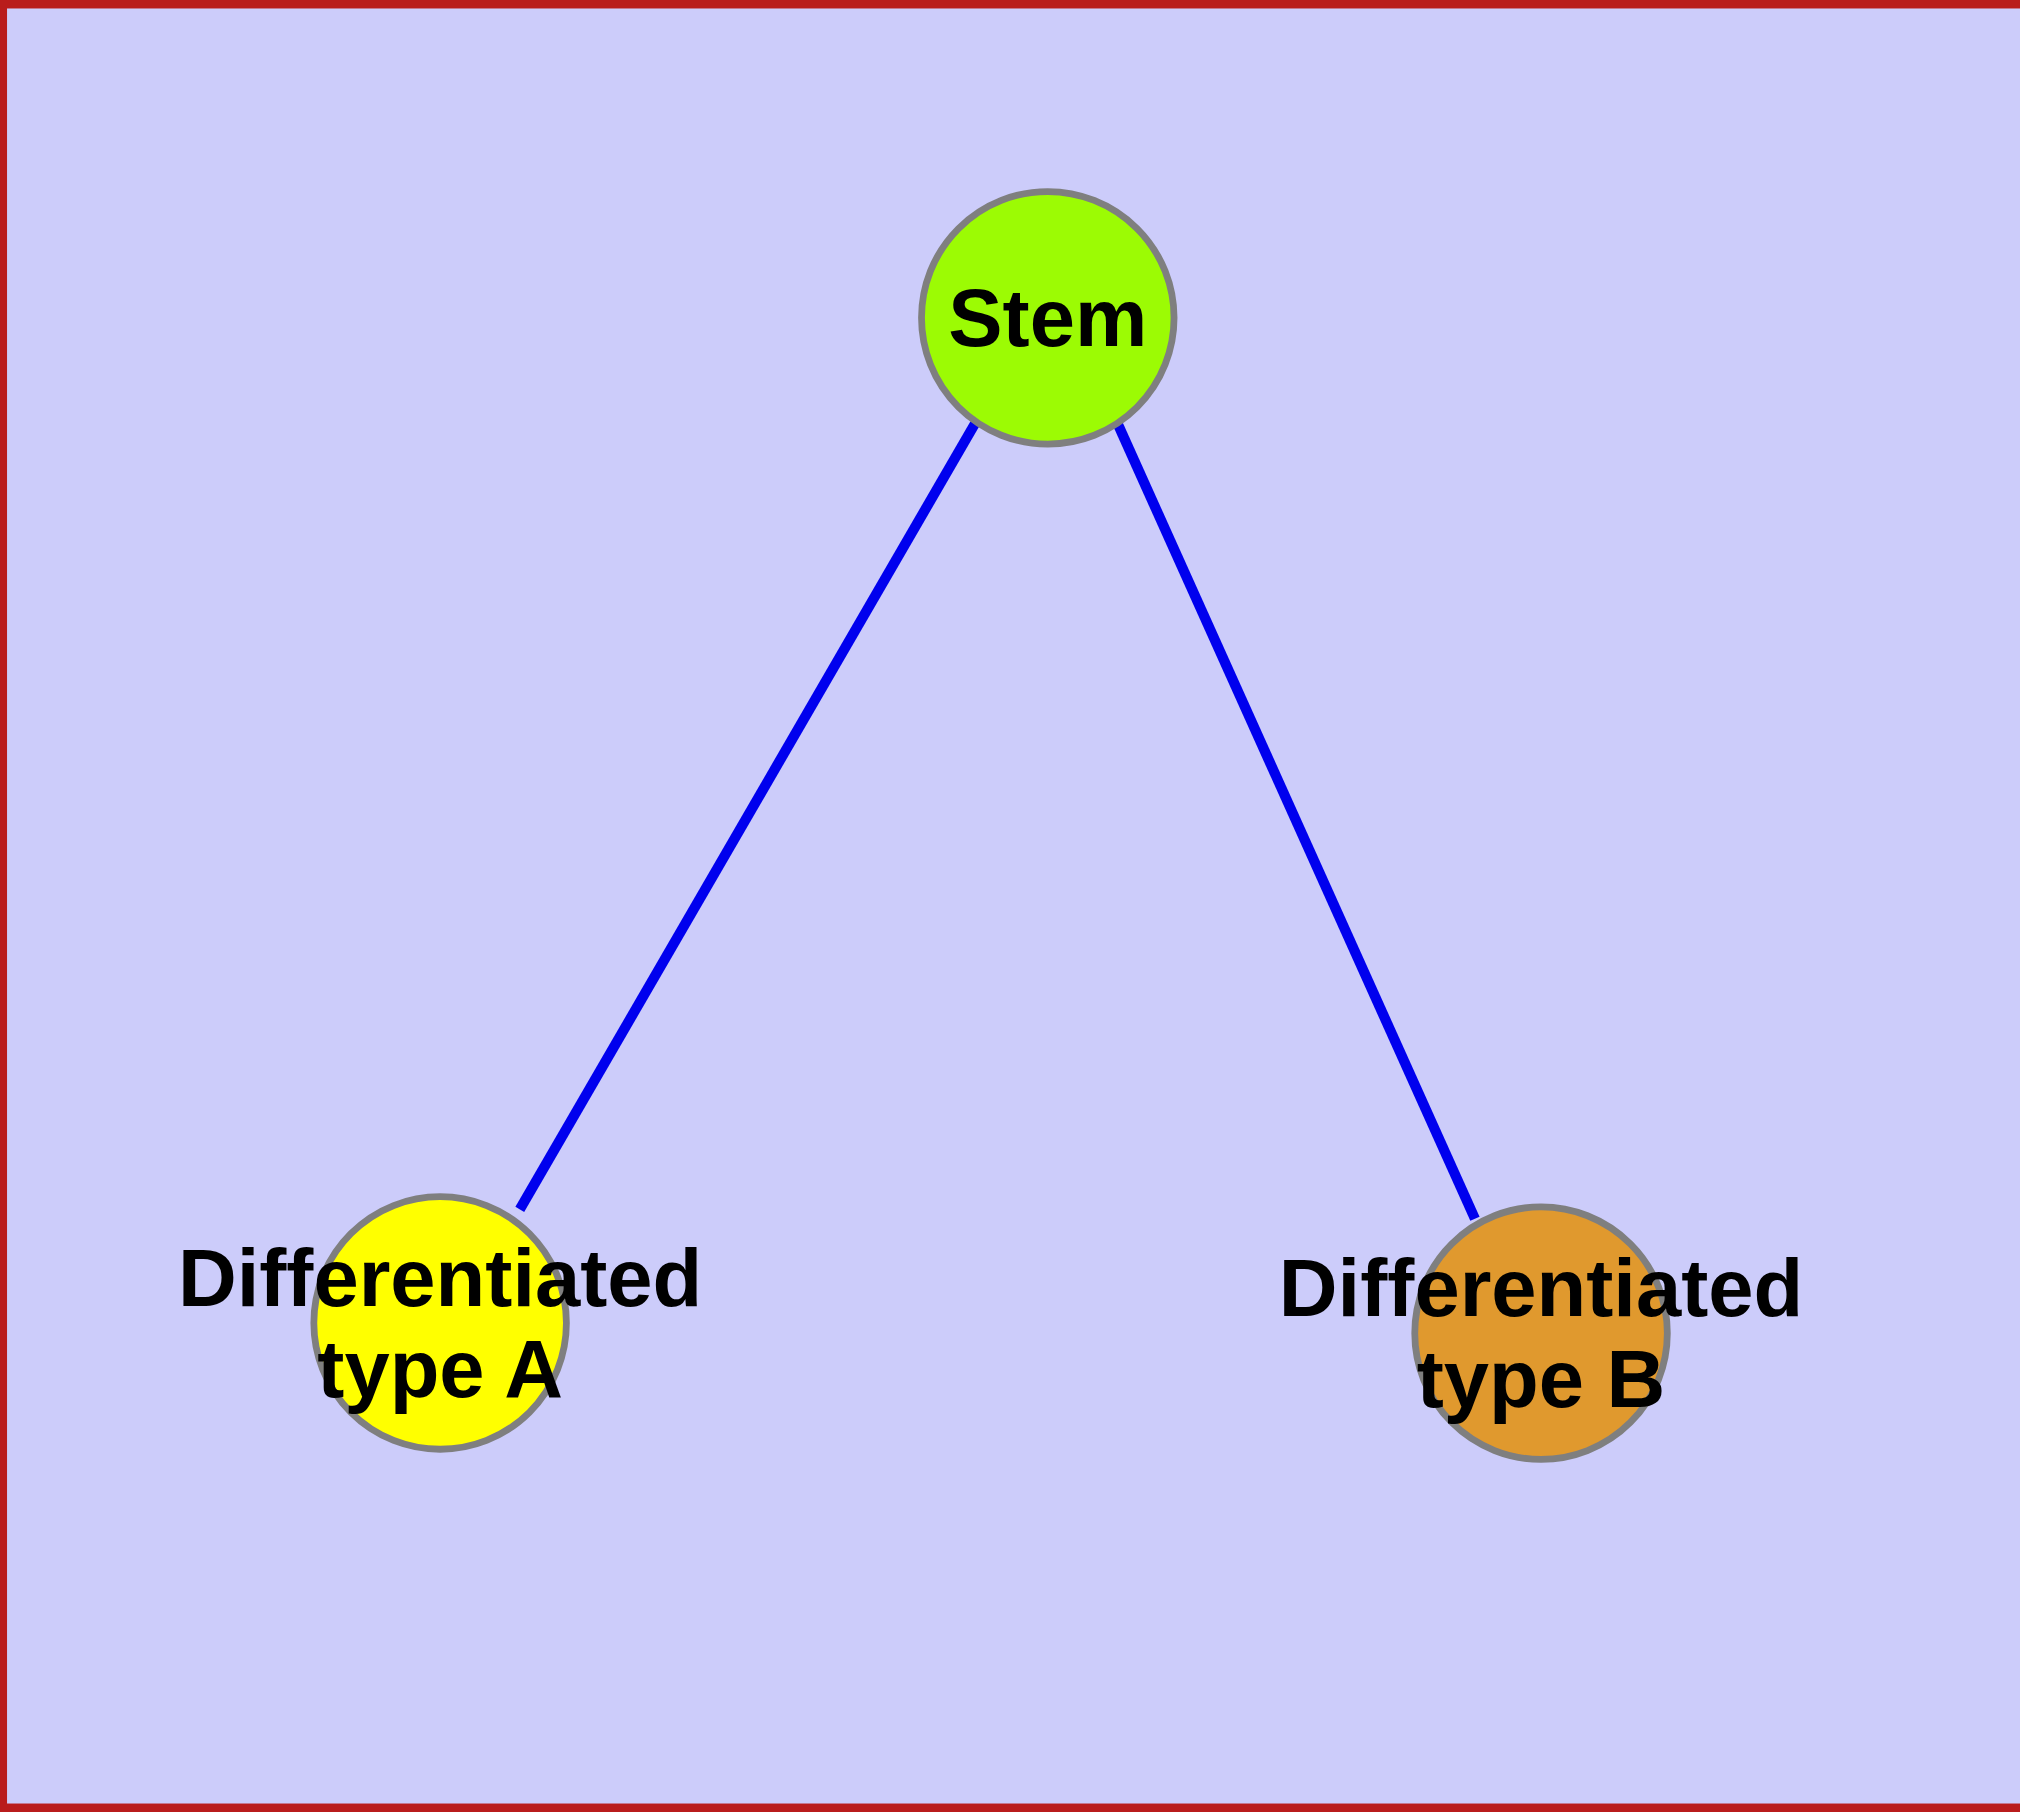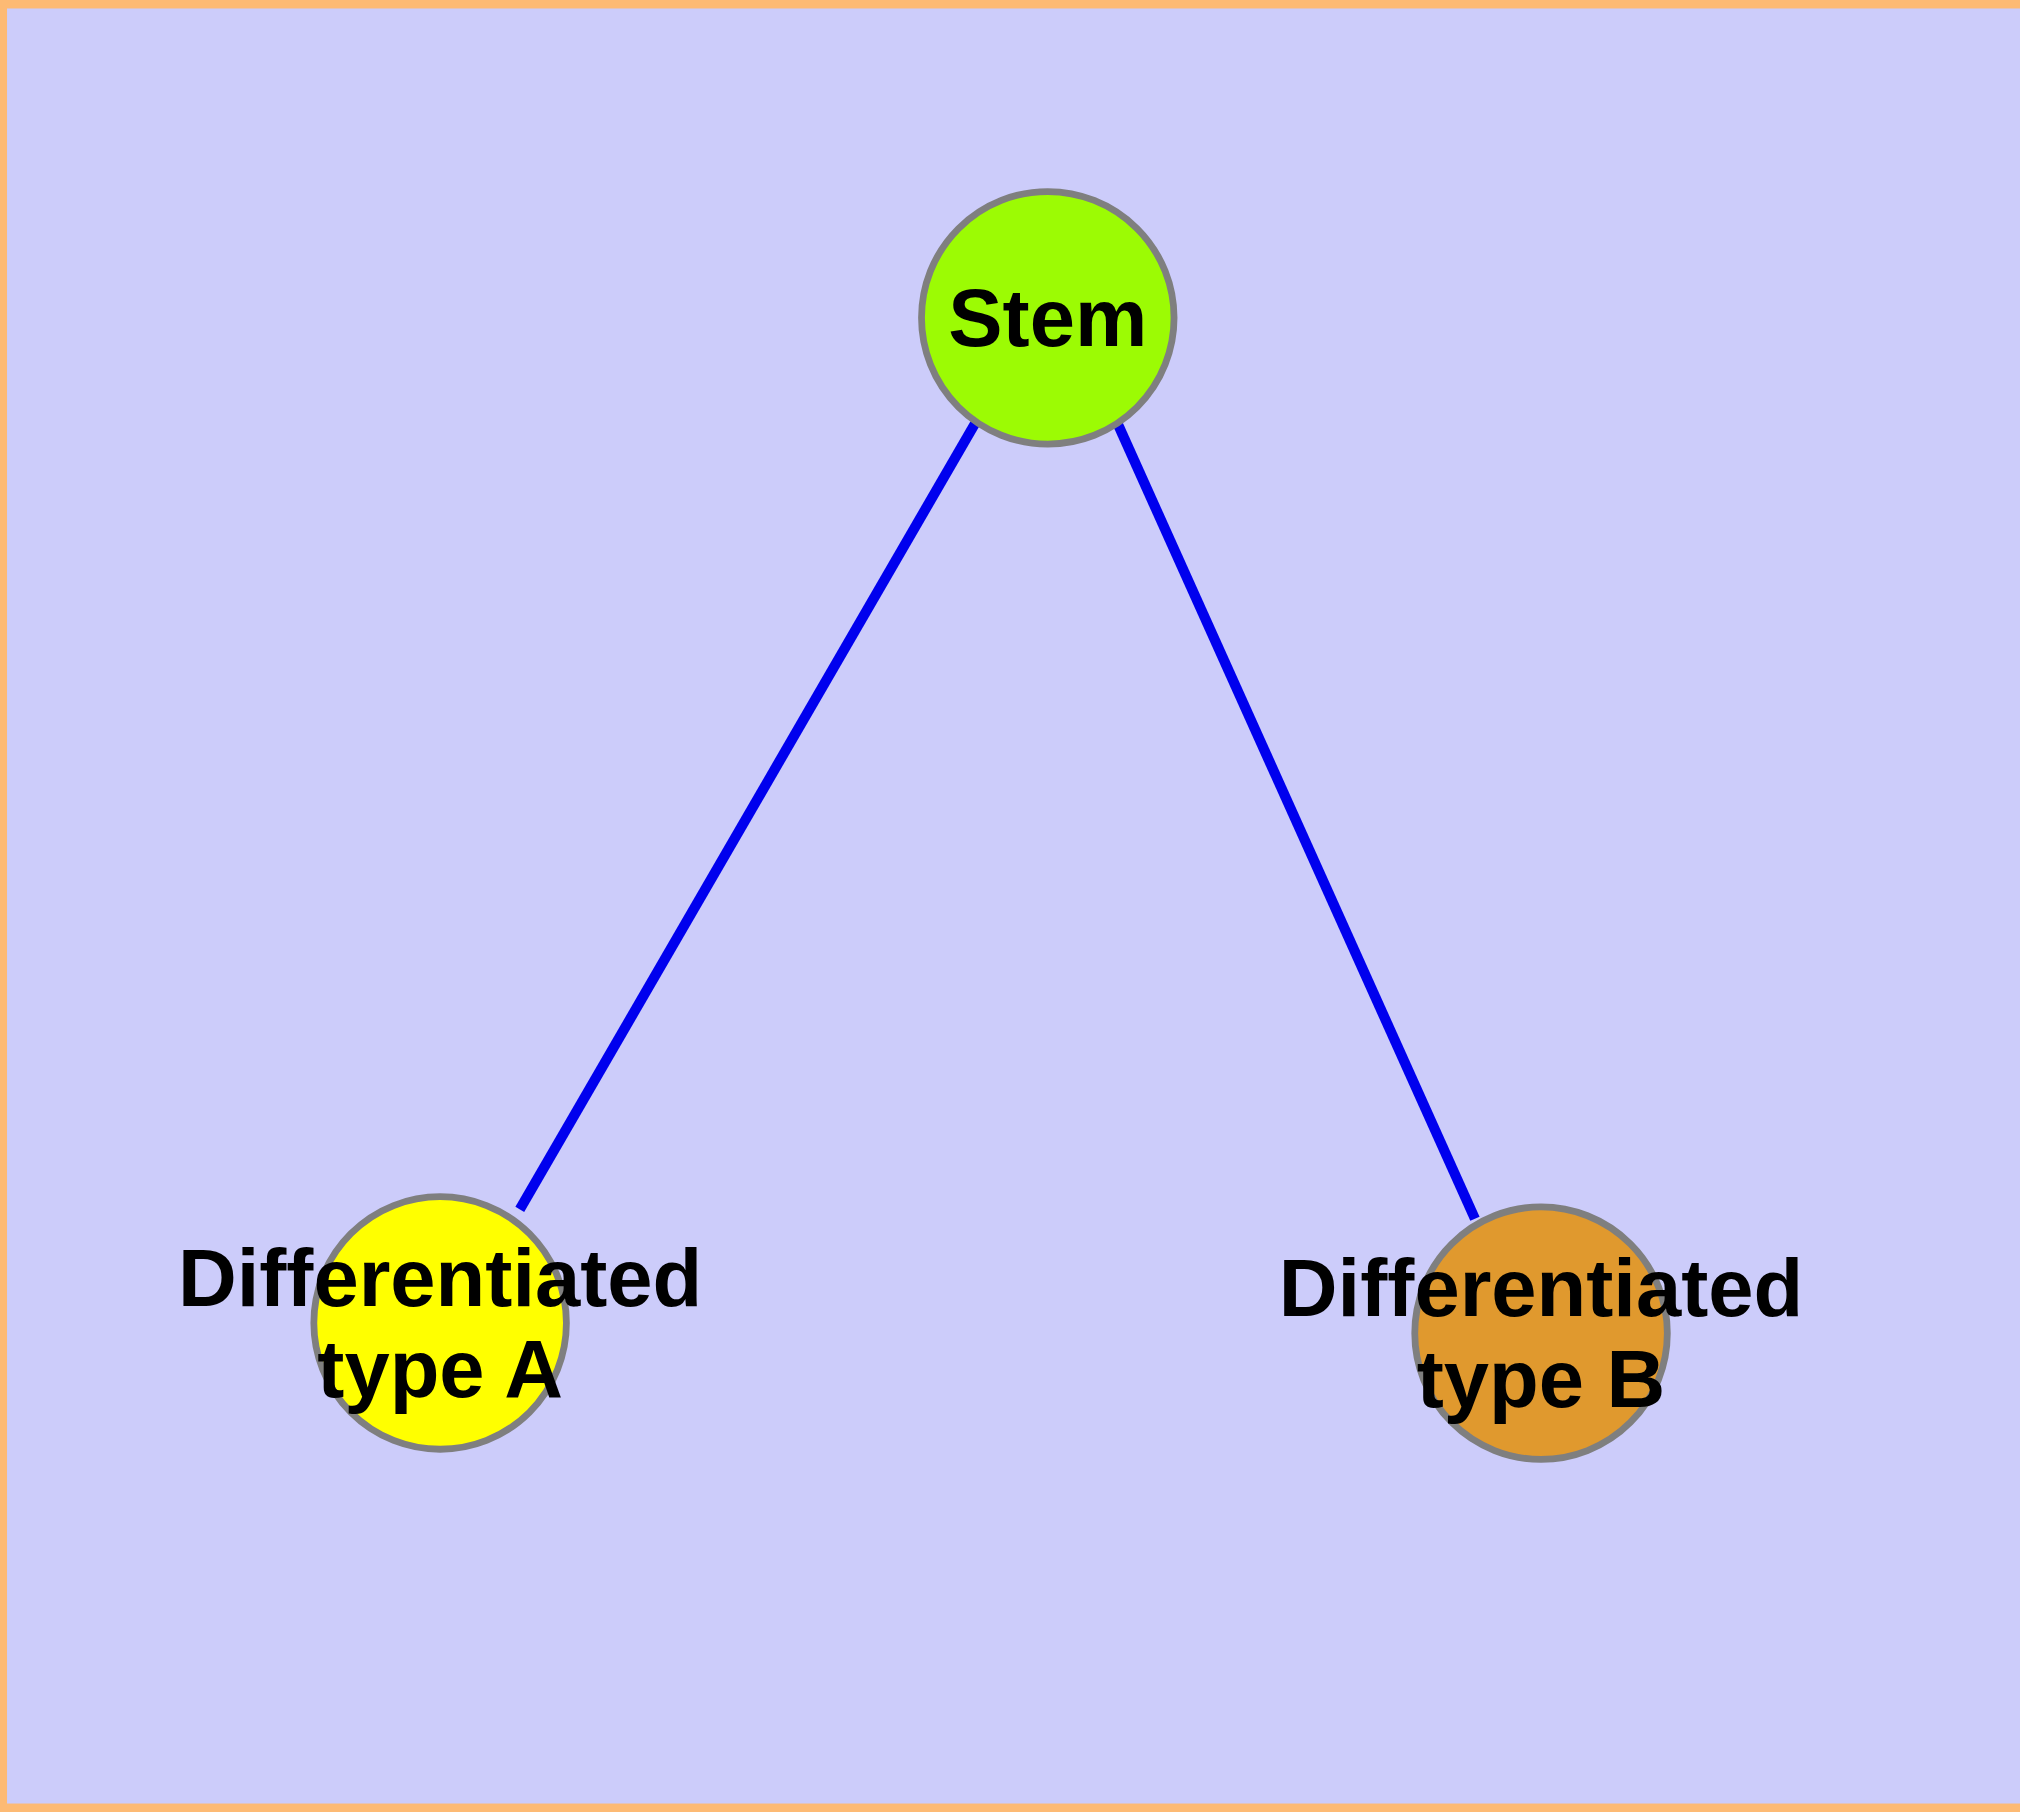--- a/index.html
+++ b/index.html
@@ -4,21 +4,21 @@
 <style>
   html, body {
     margin: 0;
     padding: 0;
     background: #ffffff;
   }
   #canvas {
     position: relative;
     width: 2021px;
     height: 1812px;
-    background: #fdba74;
+    background: #b91c1c;
     overflow: hidden;
     font-family: "Liberation Sans", sans-serif;
   }
   #graph-svg {
     position: absolute;
     left: 0;
     top: 0;
     width: 2021px;
     height: 1812px;
     display: block;

